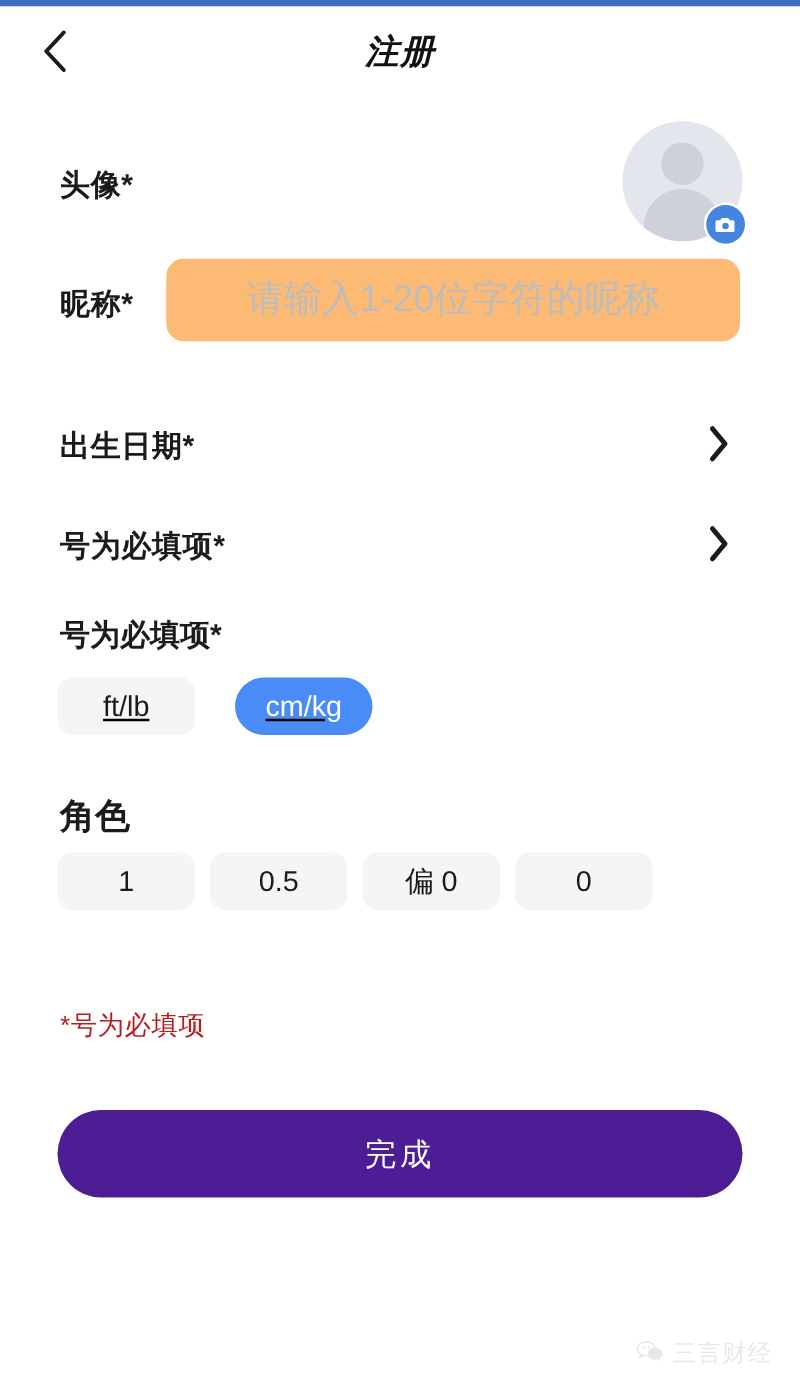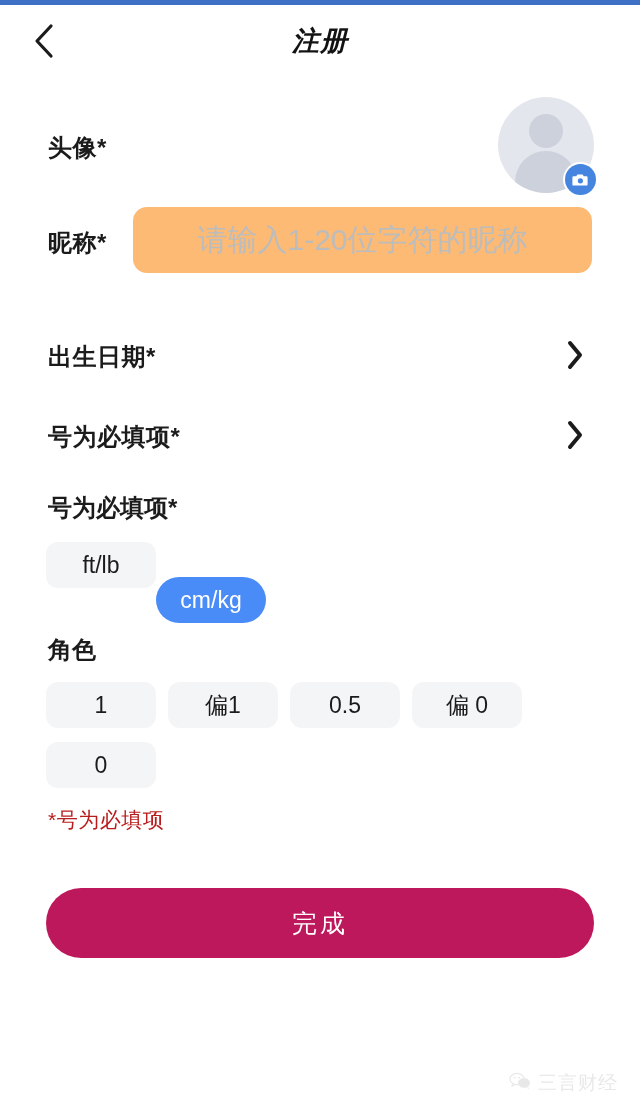--- a/index.html
+++ b/index.html
@@ -164,29 +164,30 @@
     position: absolute;
     left: 48px; top: 0;
     font-size: 24px;
     font-weight: 700;
     color: #1b1b1b;
   }
   .unit-pills {
     position: absolute;
     left: 46px; top: 50px;
     display: flex;
-    gap: 0;
+    gap: 32px;
+    text-decoration: underline;
   }
 
   
   .role-section { position: absolute; left: 0; top: 634px; width: 640px; }
   .role-section .sec-label {
     position: absolute;
     left: 48px; top: 0;
-    font-size: 24px;
+    font-size: 28px;
     font-weight: 700;
     color: #1b1b1b;
   }
   .role-pills {
     position: absolute;
     left: 46px; top: 48px;
     width: 540px;
     display: flex;
     flex-wrap: wrap;
     gap: 14px 12px;
@@ -206,39 +207,39 @@
     justify-content: center;
     cursor: pointer;
     white-space: nowrap;
   }
   .pill.selected {
     background: #4a8cf7;
     color: #ffffff;
     border-radius: 23px;
   }
   .pill.unit { border-radius: 12px; }
-  .pill.unit.selected { border-radius: 23px; margin-top: 35px; }
+  .pill.unit.selected { border-radius: 23px; }
 
   
   .req-note {
     position: absolute;
     left: 48px; top: 806px;
     font-size: 21px;
     color: #b91c1c;
     letter-spacing: 0.5px;
   }
 
   
   .submit-btn {
     position: absolute;
     left: 46px; top: 888px;
     width: 548px; height: 70px;
     border: none;
     border-radius: 35px;
-    background: #be185d;
+    background: #4c1d95;
     color: #ffffff;
     font-family: "Liberation Sans", "DejaVu Sans", sans-serif;
     font-size: 25px;
     letter-spacing: 3px;
     cursor: pointer;
   }
 
   
   .watermark {
     position: absolute;
@@ -317,21 +318,20 @@
     <div class="unit-pills">
       <div class="pill unit">ft/lb</div>
       <div class="pill unit selected">cm/kg</div>
     </div>
   </div>
 
   <div class="role-section">
     <div class="sec-label">角色</div>
     <div class="role-pills">
       <div class="pill">1</div>
-      <div class="pill">偏1</div>
       <div class="pill">0.5</div>
       <div class="pill">偏 0</div>
       <div class="pill">0</div>
     </div>
   </div>
 
   <div class="req-note">*号为必填项</div>
 
   <button class="submit-btn">完成</button>
 

